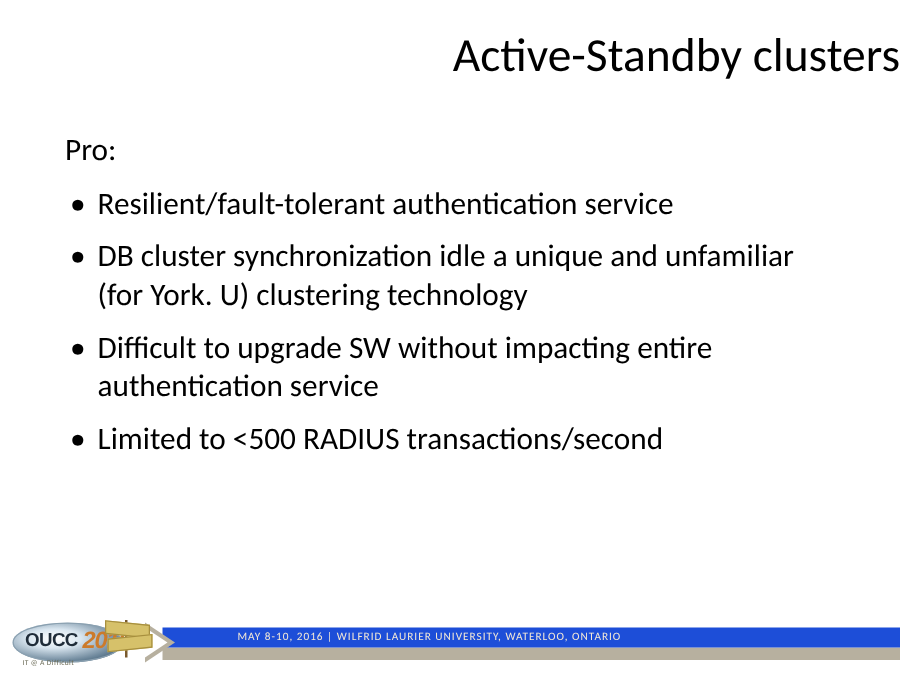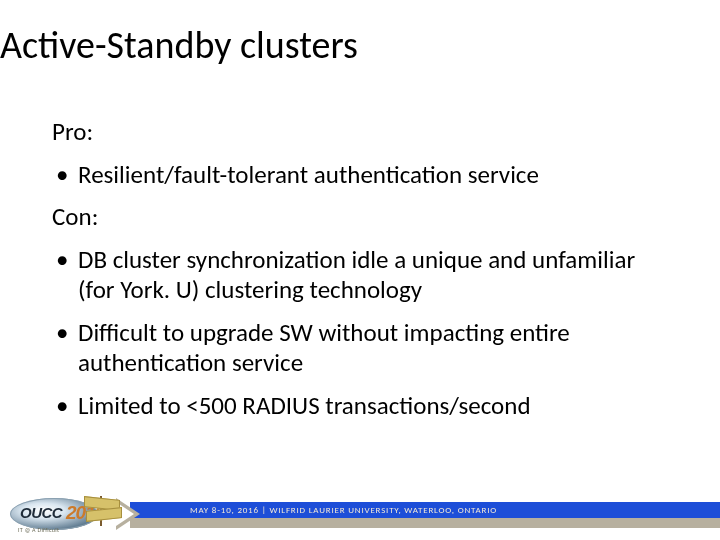--- a/index.html
+++ b/index.html
@@ -1,46 +1,45 @@
 <!DOCTYPE html>
 <html><head>
 <meta charset="utf-8">
 <style>
   html,body{margin:0;padding:0;width:720px;height:540px;background:#fff;font-family:"Calibri","Segoe UI",Arial,sans-serif;color:#000;overflow:hidden}
   .slide{position:relative;width:720px;height:540px}
-  .title{position:absolute;top:22px;left:0;width:720px;text-align:left;font-size:38px;font-weight:400}
+  .title{position:absolute;top:22px;left:0;width:720px;text-align:right;font-size:38px;font-weight:400}
   .body{position:absolute;top:105px;left:52px;width:620px;font-size:25px;line-height:1.22}
-  .hdr{margin:12px 0 2px 0}
+  .hdr{margin:0 0 2px 0}
   .bul{margin:12px 0 2px 0;padding-left:26px;position:relative}
   .bul::before{content:"•";position:absolute;left:4px;top:0}
   .footer{position:absolute;left:0;bottom:0;width:720px;height:38px}
   .bar-grey{position:absolute;left:130px;bottom:12px;width:590px;height:10px;background:#b7b09f}
   .bar-red{position:absolute;left:130px;bottom:22px;width:590px;height:16px;background:#1d4ed8;color:#f4e9d6;font-size:9px;letter-spacing:0.8px;line-height:16px;padding-left:60px;box-sizing:border-box;white-space:nowrap}
   .arrow{position:absolute;left:116px;bottom:10px;width:0;height:0;border-top:16px solid transparent;border-bottom:16px solid transparent;border-left:24px solid #b7b09f}
   .arrow2{position:absolute;left:110px;bottom:10px;width:0;height:0;border-top:16px solid transparent;border-bottom:16px solid transparent;border-left:24px solid #fff}
   .logo{position:absolute;left:10px;bottom:4px;width:112px;height:44px}
   .logo .oval{position:absolute;left:0;top:6px;width:88px;height:32px;border-radius:50%/50%;background:radial-gradient(ellipse at 38% 40%,#fff 0%,#d9e6f0 28%,#647f94 70%,#2d3f4e 100%);box-shadow:0 0 0 1px #8aa0b0 inset}
-  .logo .txt{position:absolute;left:10px;top:12px;font-family:Arial,sans-serif;font-weight:900;font-style:italic;font-size:15px;color:#1f2c39;letter-spacing:-0.5px}
+  .logo .txt{position:absolute;left:10px;top:12px;font-family:Arial,sans-serif;font-weight:900;font-size:15px;color:#1f2c39;letter-spacing:-0.5px}
   .logo .yr{position:absolute;left:56px;top:10px;font-family:Arial,sans-serif;font-weight:900;font-style:italic;font-size:19px;color:#cc7a2a;letter-spacing:-1px}
   .logo .sub{position:absolute;left:8px;top:34px;font-size:6px;color:#6b6b57;letter-spacing:0.3px}
   .logo .sign{position:absolute;left:72px;top:0px;width:44px;height:34px}
   .logo .pole{position:absolute;left:18px;top:4px;width:2px;height:30px;background:#7a5a2e}
   .logo .s1{position:absolute;left:2px;top:6px;width:34px;height:9px;background:#d6c16a;transform:skewY(6deg);border:1px solid #a78f3e;font-size:6px;line-height:9px;text-align:center;color:#4d3d12}
   .logo .s2{position:absolute;left:4px;top:17px;width:34px;height:9px;background:#d6c16a;transform:skewY(-6deg);border:1px solid #a78f3e;font-size:6px;line-height:9px;text-align:center;color:#4d3d12}
 </style>
 </head>
 <body>
 <div class="slide">
 
   <div class="title">Active-Standby clusters</div>
 
   <div class="body">
     <p class="hdr">Pro:</p>
     <p class="bul">Resilient/fault-tolerant authentication service</p>
-    <p class="hdr">Con:</p>
     <p class="bul">DB cluster synchronization idle a unique and unfamiliar (for York. U) clustering technology</p>
     <p class="bul">Difficult to upgrade SW without impacting entire authentication service</p>
     <p class="bul">Limited to &lt;500 RADIUS transactions/second</p>
   </div>
 
   <div class="footer">
     <div class="bar-grey"></div>
     <div class="bar-red">MAY 8-10, 2016  |  WILFRID LAURIER UNIVERSITY, WATERLOO, ONTARIO</div>
     <div class="arrow"></div>
     <div class="arrow2"></div>

